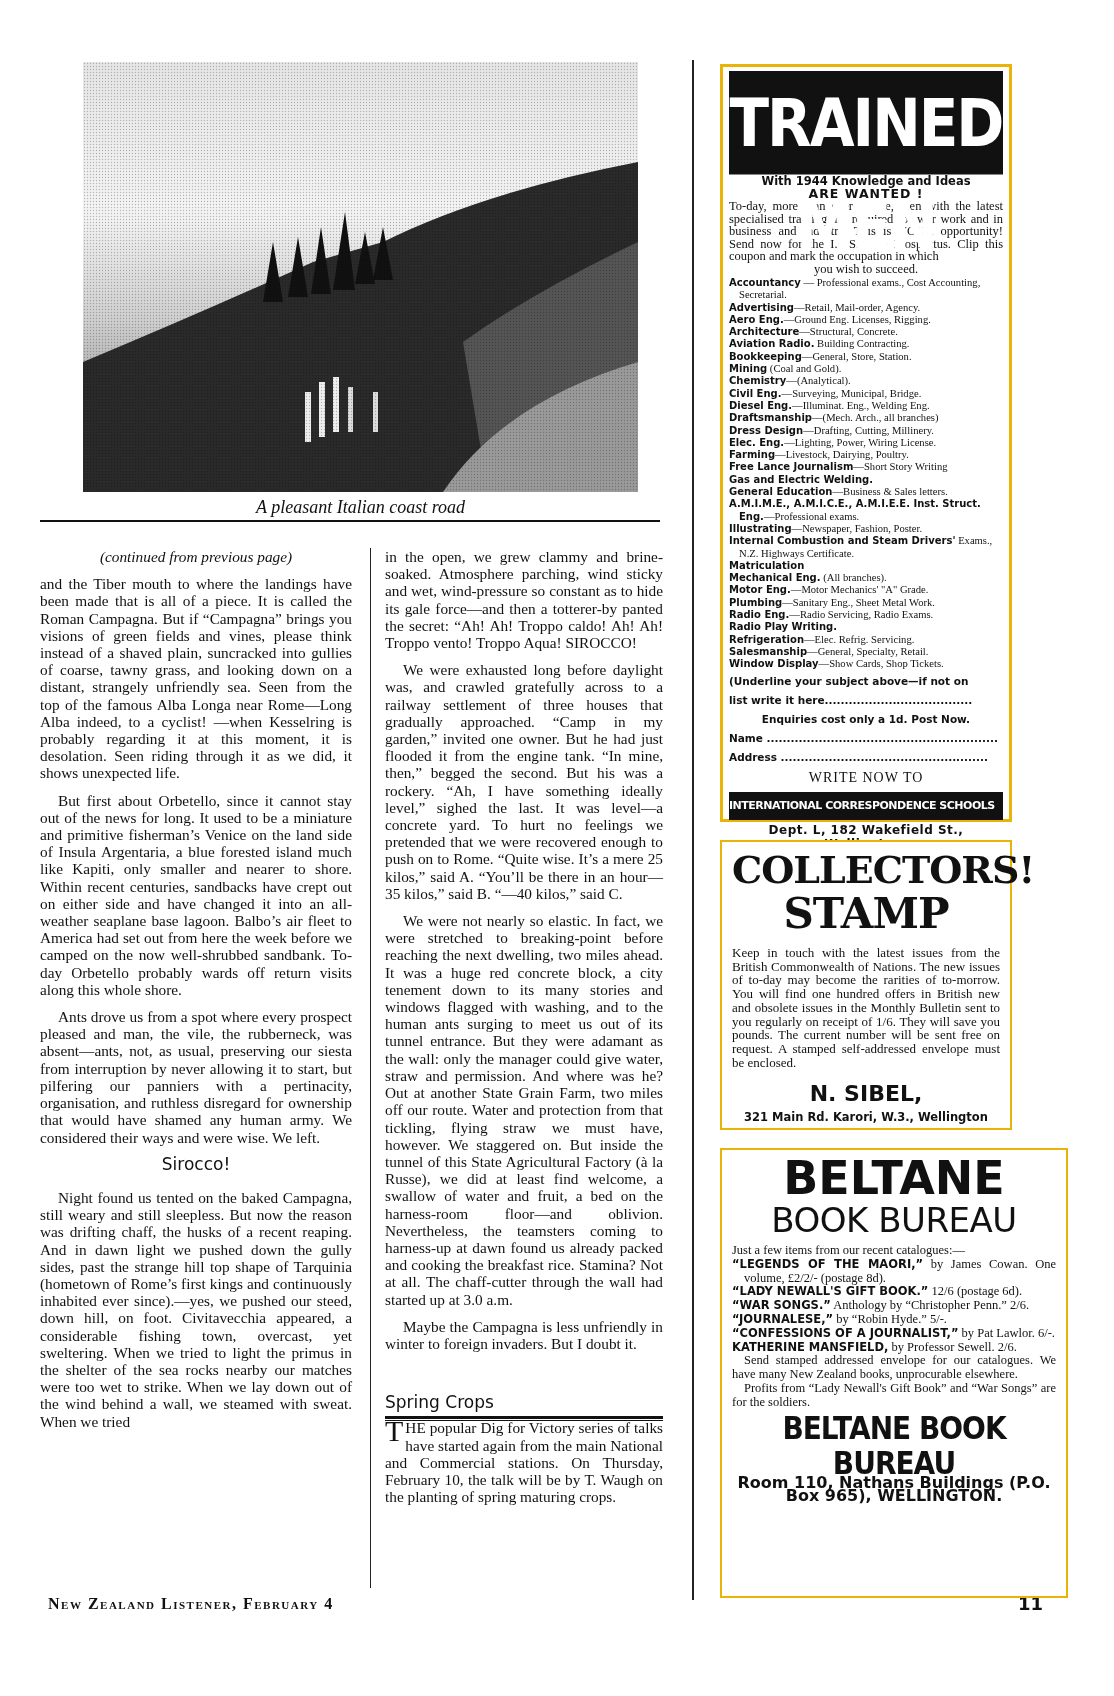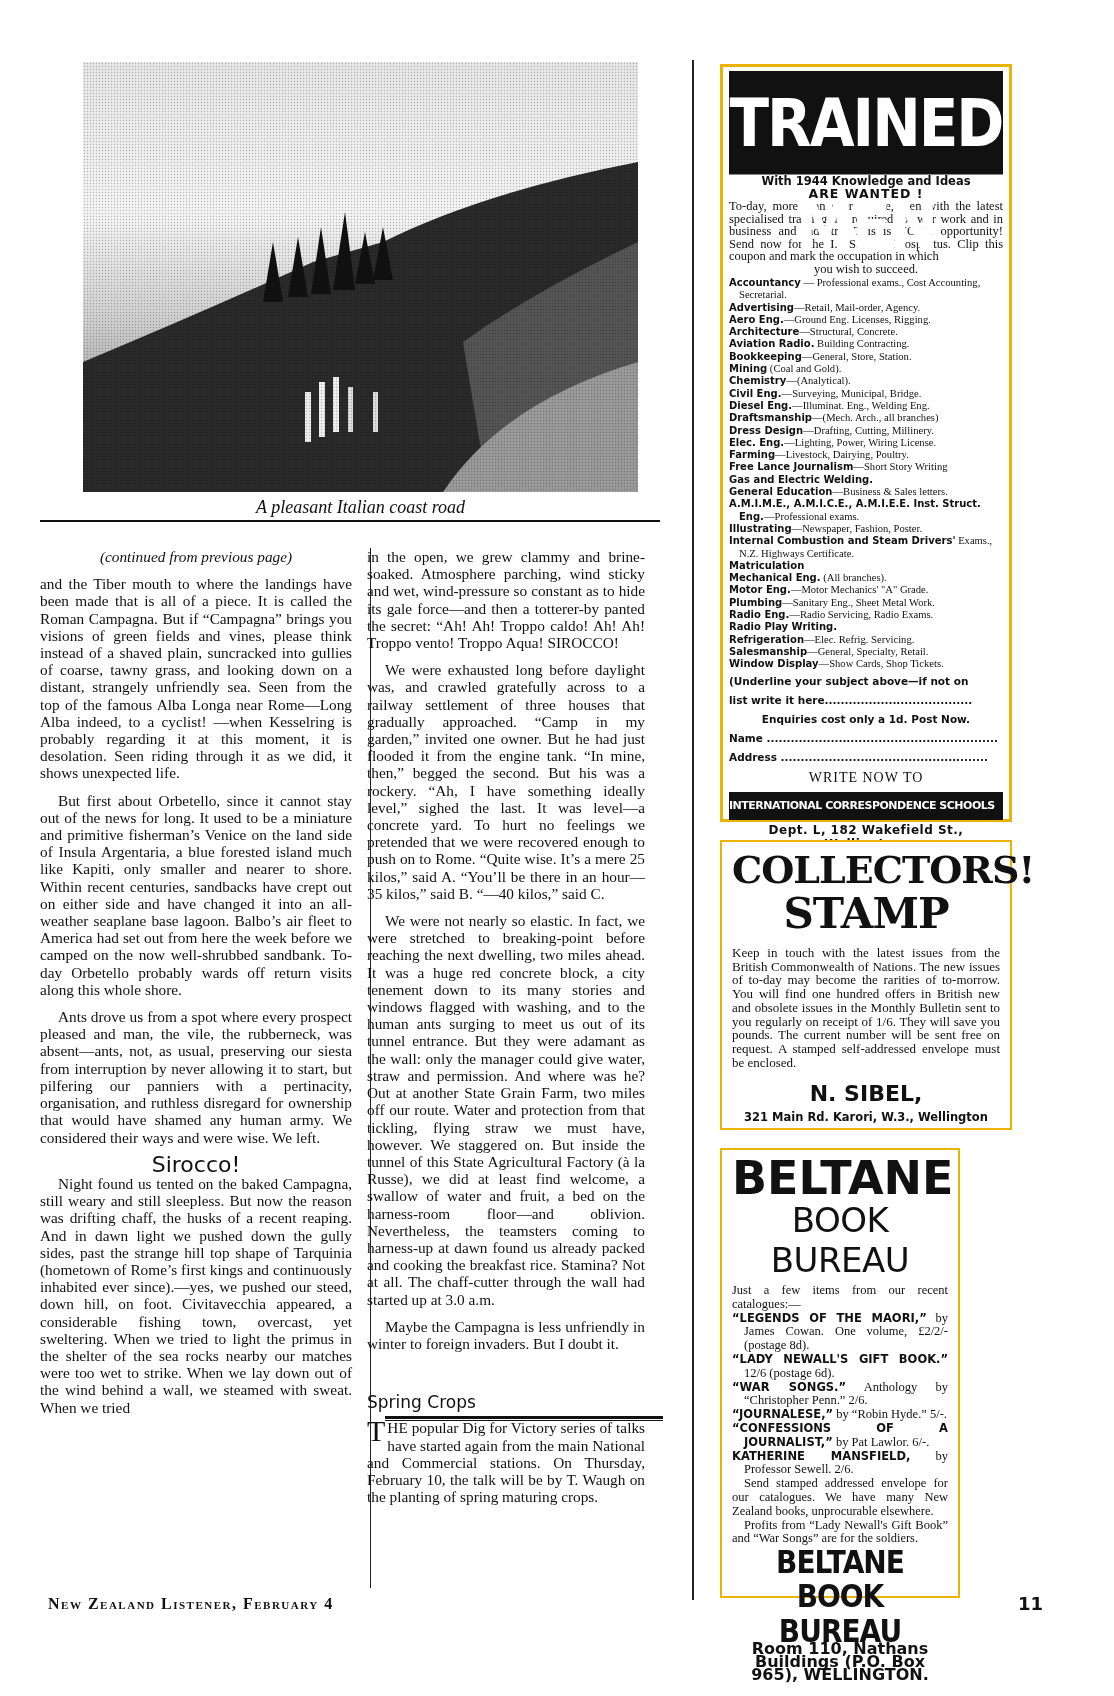--- a/index.html
+++ b/index.html
@@ -12,23 +12,23 @@
   #photo { left: 83px; top: 62px; width: 555px; height: 430px; overflow: hidden; }
   #photo svg { width: 100%; height: 100%; display: block; }
   #caption { left: 83px; top: 497px; width: 555px; text-align: center; font-style: italic; font-size: 18px; }
   #caption-rule { left: 40px; top: 520px; width: 620px; height: 2px; background: #111; }
 
   
   .col { font-size: 15.3px; line-height: 17.2px; text-align: justify; }
   .col p { text-indent: 18px; margin-bottom: 10px; }
   .col p.noindent { text-indent: 0; }
   #col1 { left: 40px; top: 548px; width: 312px; }
-  #col2 { left: 367px; top: 548px; width: 278px; }
+  #col2 { left: 385px; top: 548px; width: 278px; }
   .contd { text-align: center; font-style: italic; margin-bottom: 14px; text-indent: 0 !important; }
-  .subhead { font-family: "DejaVu Sans", sans-serif; text-align: center; font-size: 22px; margin: 2px 0 2px; }
+  .subhead { font-family: "DejaVu Sans", sans-serif; text-align: center; font-size: 17px; margin: 2px 0 16px; }
   .subhead-left { font-family: "DejaVu Sans", sans-serif; font-size: 17px; margin: 10px 0 8px; }
   .dropcap { font-size: 30px; float: left; line-height: 24px; margin-right: 2px; }
 
   #col-divider { left: 370px; top: 548px; width: 1px; height: 1040px; background: #222; }
   #spring-rule { left: 385px; top: 1416px; width: 278px; height: 5px; border-top: 3px solid #111; border-bottom: 1px solid #111; }
 
   
   #footer-left { left: 48px; top: 1595px; font-size: 16px; font-weight: bold; letter-spacing: 1.5px; font-variant: small-caps; }
   #footer-page { left: 1018px; top: 1593px; font-size: 18px; font-weight: bold; font-family: "DejaVu Sans", sans-serif; }
 
@@ -51,21 +51,21 @@
   .ics-write { text-align: center; font-size: 14px; letter-spacing: 1px; margin: 2px 0 6px; }
   .ics-school { background: #111; color: #fff; font-family: "DejaVu Sans", sans-serif; font-weight: bold; font-size: 11px; height: 28px; line-height: 28px; letter-spacing: -0.5px; }
   .ics-dept { font-family: "DejaVu Sans", sans-serif; font-weight: bold; font-size: 12px; text-align: center; margin-top: 3px; letter-spacing: 0.5px; }
 
   #ad-stamp { left: 720px; top: 840px; width: 292px; height: 290px; padding: 6px 10px; }
   .stamp-title { font-family: "DejaVu Serif", serif; font-weight: 900; text-align: center; font-size: 42px; line-height: 44px; letter-spacing: -1px; }
   .stamp-body { font-size: 13px; line-height: 13.7px; text-align: justify; margin-top: 10px; }
   .stamp-name { font-family: "DejaVu Sans", sans-serif; font-weight: bold; text-align: center; font-size: 22px; margin-top: 12px; }
   .stamp-addr { font-family: "DejaVu Sans", sans-serif; font-weight: bold; text-align: center; font-size: 11.5px; margin-top: 4px; }
 
-  #ad-beltane { left: 720px; top: 1148px; width: 240px; height: 450px; padding: 6px 10px; }
+  #ad-beltane { left: 720px; top: 1148px; width: 348px; height: 450px; padding: 6px 10px; }
   .belt-title { font-family: "DejaVu Sans", sans-serif; font-weight: bold; text-align: center; font-size: 46px; line-height: 44px; }
   .belt-sub { font-family: "DejaVu Sans", sans-serif; font-weight: normal; text-align: center; font-size: 34px; line-height: 40px; letter-spacing: -0.5px; }
   .belt-body { font-size: 12.5px; line-height: 13.8px; margin-top: 4px; text-align: justify; }
   .belt-body .item { text-indent: -12px; padding-left: 12px; }
   .belt-body b { font-family: "DejaVu Sans", sans-serif; font-size: 11.5px; }
   .belt-body .para { text-indent: 12px; }
   .belt-footer { font-family: "DejaVu Sans", sans-serif; font-weight: bold; font-size: 28px; text-align: center; letter-spacing: -1px; line-height: 30px; margin-top: 6px; transform: scaleY(1.15); }
   .belt-addr { font-family: "DejaVu Sans", sans-serif; font-weight: bold; font-size: 16px; text-align: center; line-height: 13px; }
 </style>
 </head>

